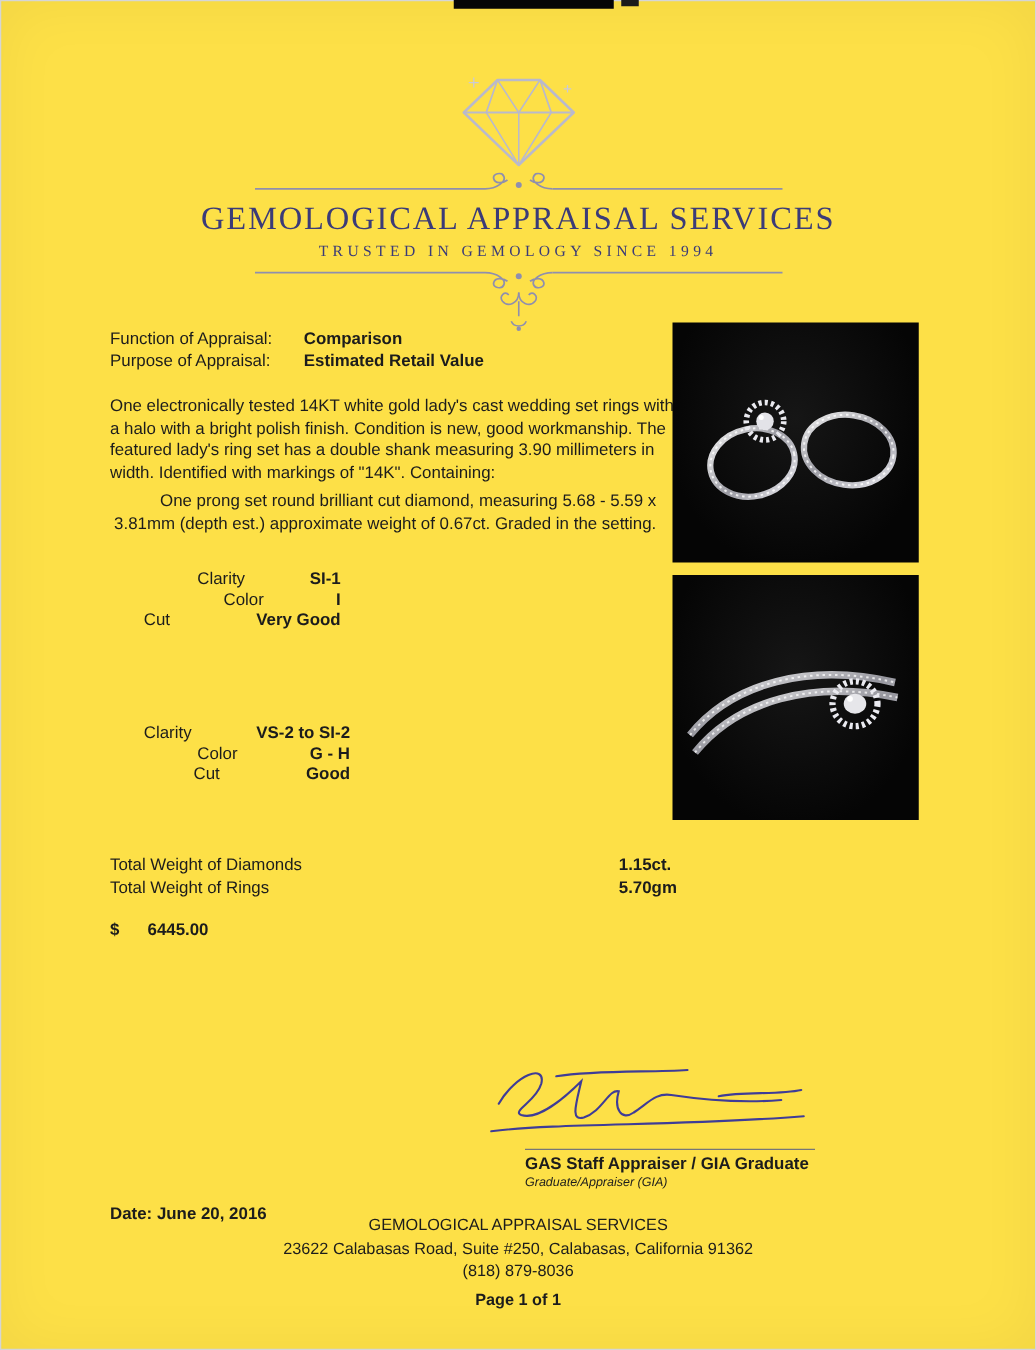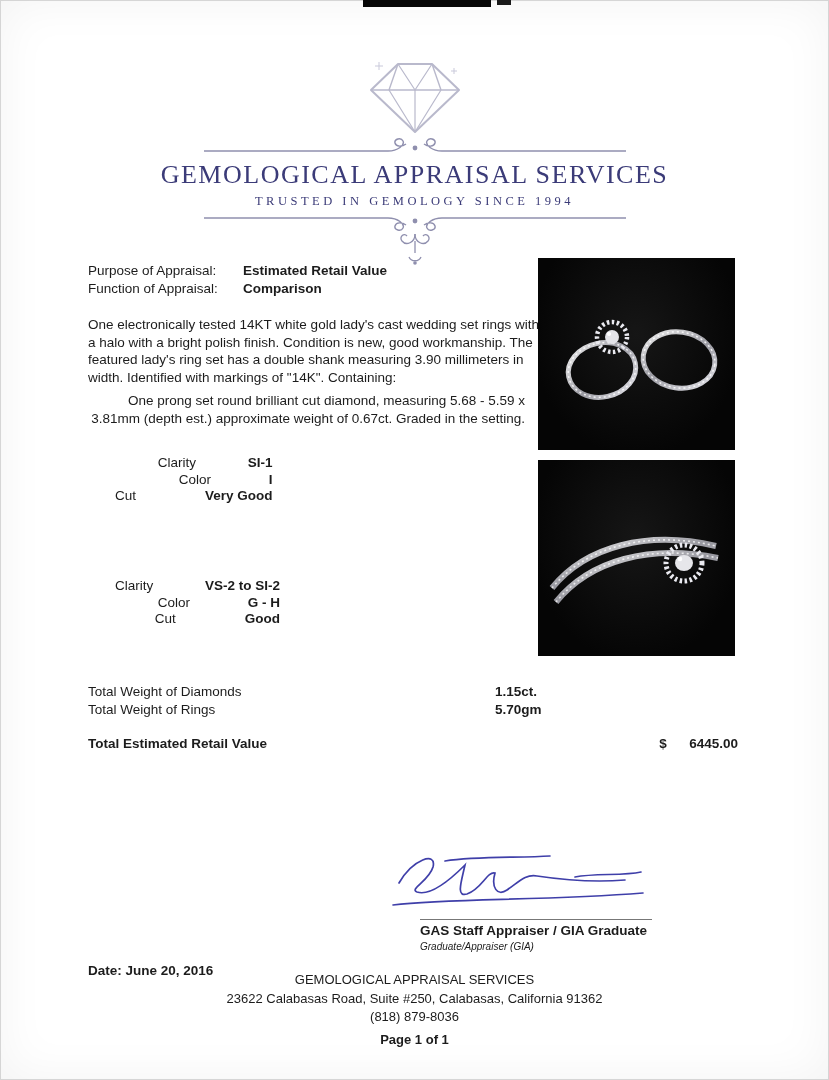--- a/index.html
+++ b/index.html
@@ -1,19 +1,19 @@
 <!DOCTYPE html>
 <html><head>
 <meta charset="utf-8">
 <style>
   * { margin:0; padding:0; box-sizing:border-box; }
   html,body { background:#e9e9e9; }
   .page {
     position:relative; width:829px; height:1080px; margin:0 auto;
-    background:#ffffff; overflow:hidden;
+    background:#fde047; overflow:hidden;
     font-family:"Liberation Sans", sans-serif; color:#1c1c1c;
     box-shadow: inset 0 0 50px rgba(0,0,0,0.05), inset 0 0 0 1px #dcdcdc;
     text-decoration: underline;
   }
   .scan-bar { position:absolute; top:0; left:363px; width:128px; height:7px; background:#060606; }
   .scan-dot { position:absolute; top:0; left:497px; width:14px; height:5px; background:#1a1a1a; }
 
   
   .header { position:absolute; top:56px; left:0; width:100%; display:flex; flex-direction:column; align-items:center; }
   .logo-diamond { display:block; }
@@ -120,26 +120,26 @@
         <path d="M32,1 c0,9 9,12 13,7 c3,-4 -2,-9 -5,-5"></path>
         <path d="M32,8 v12"></path>
         <path d="M26,24 c2,5 10,5 12,0"></path>
         <circle cx="32" cy="30" r="1.8" fill="#8f8fae" stroke="none"></circle>
       </g>
     </svg>
   </div>
 
   <div class="kv-block txt">
     <div class="kv-row">
+      <span class="kv-label">Function of Appraisal:</span>
+      <span class="kv-value b">Comparison</span>
+    </div>
+    <div class="kv-row">
       <span class="kv-label">Purpose of Appraisal:</span>
       <span class="kv-value b">Estimated Retail Value</span>
-    </div>
-    <div class="kv-row">
-      <span class="kv-label">Function of Appraisal:</span>
-      <span class="kv-value b">Comparison</span>
     </div>
   </div>
 
   <p class="para-intro txt">One electronically tested 14KT white gold lady's cast wedding set rings with a halo with a bright polish finish. Condition is new, good workmanship. The featured lady's ring set has a double shank measuring 3.90 millimeters in width. Identified with markings of "14K".  Containing:</p>
 
   <p class="para-stone1 txt">One prong set round brilliant cut diamond, measuring 5.68 - 5.59 x 3.81mm (depth est.) approximate weight of 0.67ct. Graded in the setting.</p>
 
   <div class="grade-table t1 txt">
     <div class="grade-row">
       <span class="grade-label">Clarity</span>
@@ -218,21 +218,20 @@
       <span class="tw-label">Total Weight of Diamonds</span>
       <span class="b">1.15ct.</span>
     </div>
     <div class="tw-row">
       <span class="tw-label">Total Weight of Rings</span>
       <span class="b">5.70gm</span>
     </div>
   </div>
 
   <div class="retail-row txt">
-    <span class="retail-label b">Total Estimated Retail Value</span>
     <span class="retail-currency b">$</span>
     <span class="b">6445.00</span>
   </div>
 
   <svg class="signature-svg" width="272" height="82" viewBox="0 0 272 82">
     <g fill="none" stroke="#2b2ba0" stroke-width="1.7" stroke-linecap="round" opacity="0.9">
       <path d="M14,40 C28,16 52,8 48,24 C44,38 24,46 32,49 C47,54 72,30 80,22 C76,40 71,54 82,51 C97,46 102,28 110,30 C106,44 112,54 122,47 C134,39 140,31 152,33 C172,36 204,40 240,37"></path>
       <path d="M60,18 C92,13 134,15 165,13"></path>
       <path d="M8,62 C64,55 158,58 258,50"></path>
       <path d="M190,34 C210,30 238,33 256,29"></path>

